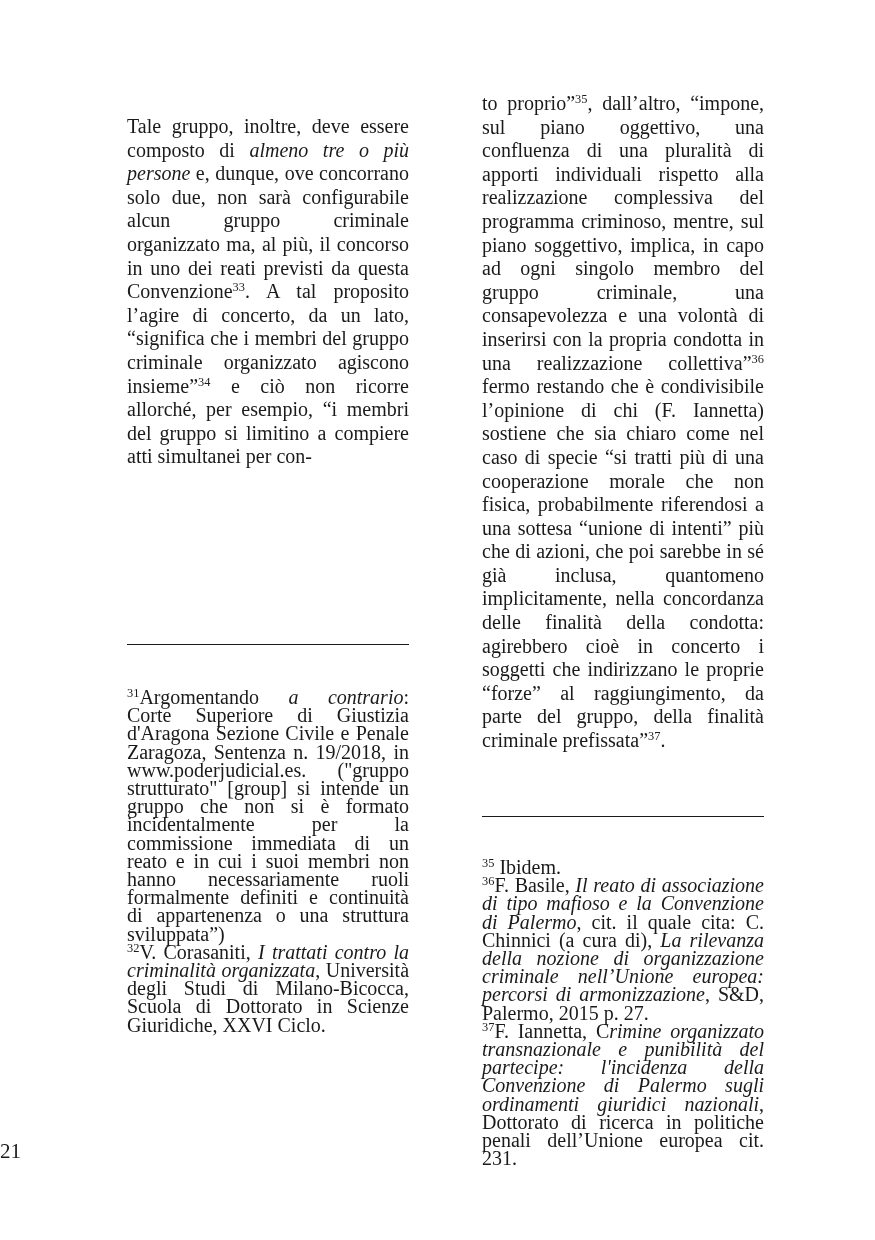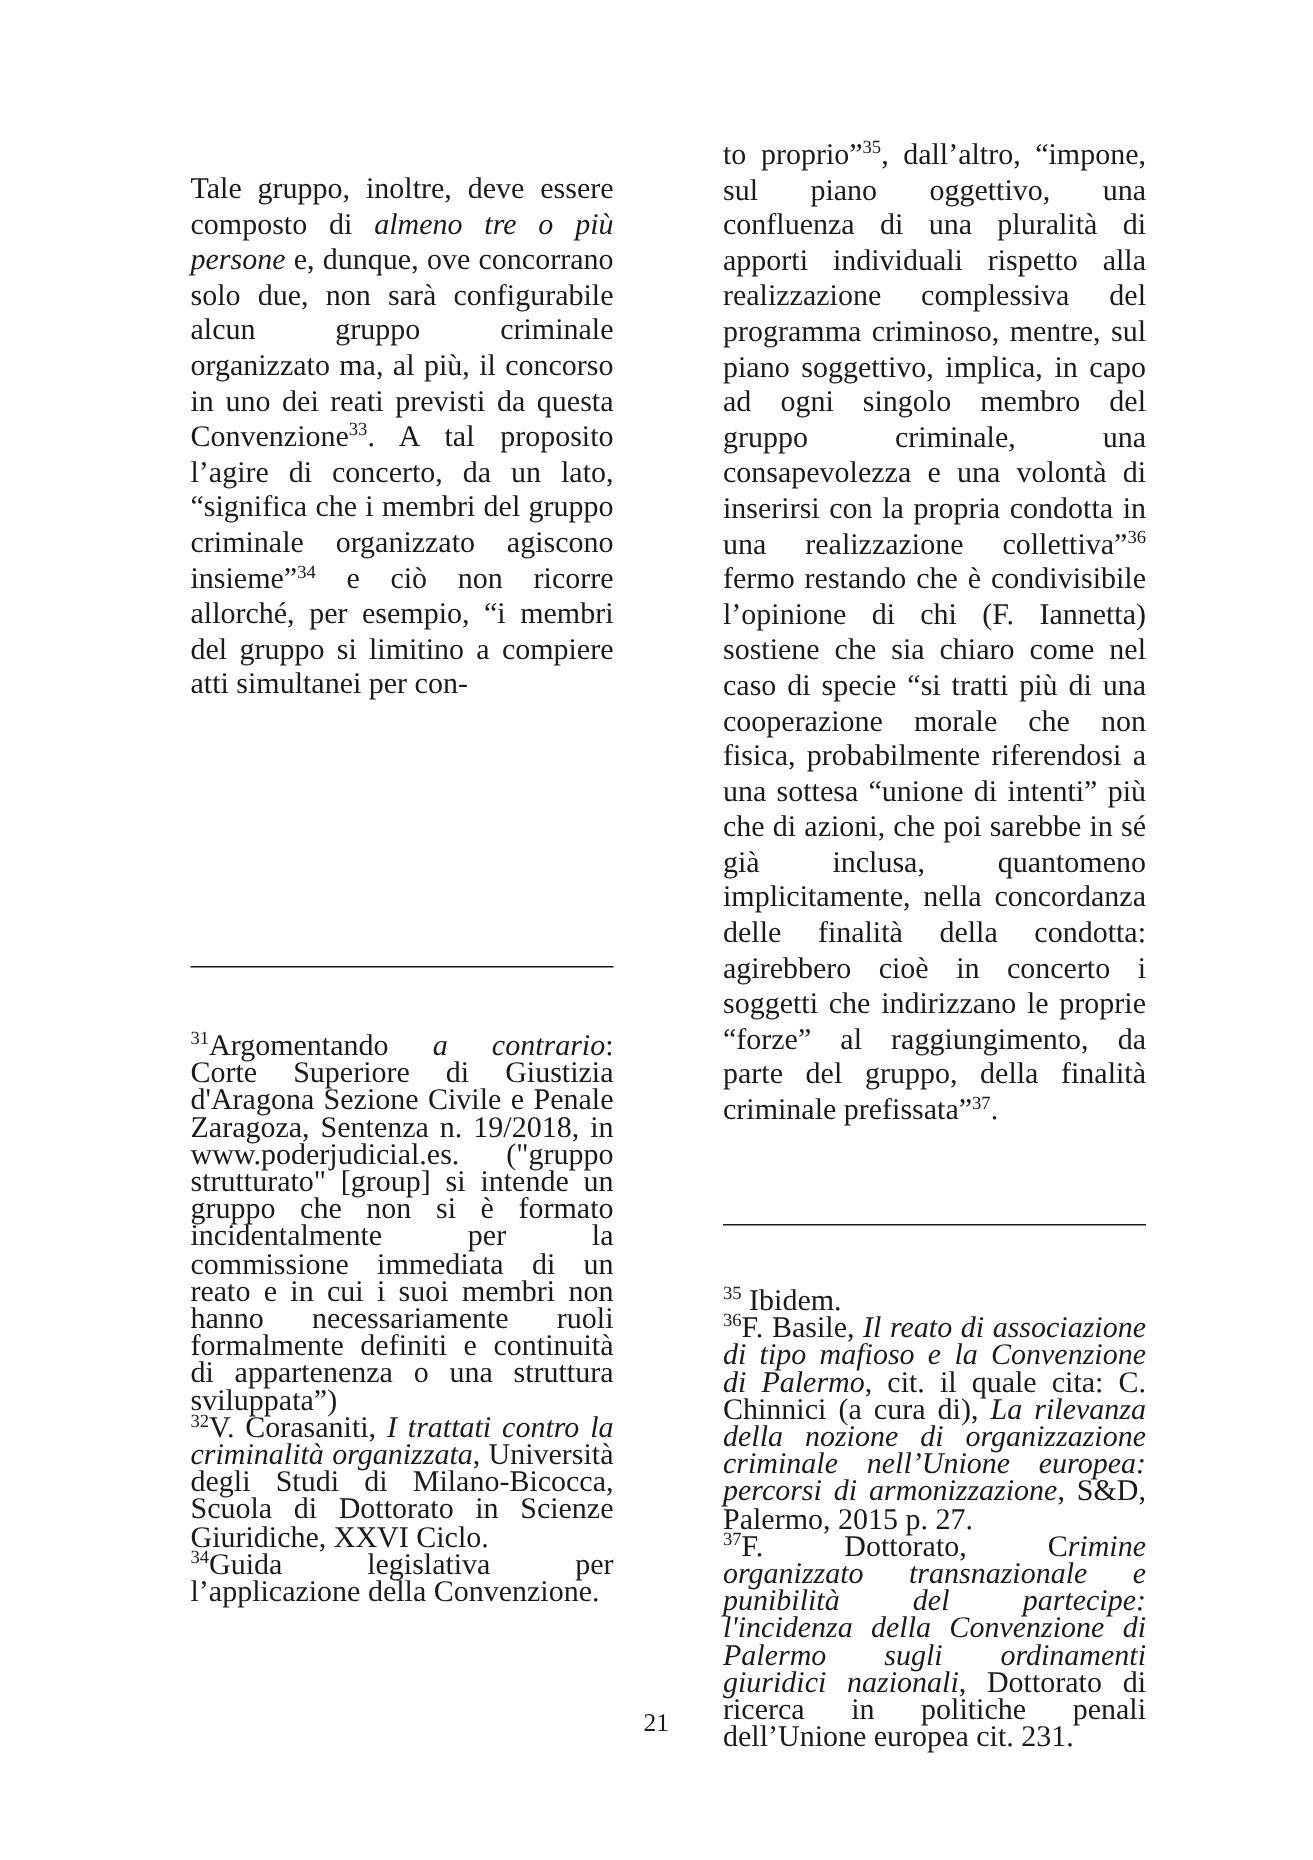--- a/index.html
+++ b/index.html
@@ -7,39 +7,38 @@
          font-family: "Liberation Serif", serif; color: #1a1a1a; }
   .col { position: absolute; width: 282px; }
   .col-left { left: 127px; }
   .col-right { left: 482px; }
   .body-text { font-size: 20px; line-height: 23.6px; text-align: justify; }
   .body-text p { margin: 0; }
   .fn { font-size: 20px; line-height: 18.2px; text-align: justify; }
   .fn p { margin: 0; }
   sup { font-size: 0.62em; line-height: 0; vertical-align: 0.55em; }
   .rule { position: absolute; height: 0; border-top: 1.4px solid #1a1a1a; width: 282px; }
-  .page-num { position: absolute; left: 0; width: 875px; top: 1139px; text-align: center; font-size: 17px; }
+  .page-num { position: absolute; left: 0; width: 875px; top: 1139px; text-align: left; font-size: 21px; }
   i { font-style: italic; }
 </style>
 </head>
 <body>
 
 <div class="col col-left body-text" style="top:115px;" id="left-body">
     <p><span>Tale gruppo, inoltre, deve essere composto di </span><i>almeno tre o più persone</i><span> e, dunque, ove concorrano solo due, non sarà configurabile alcun gruppo criminale organizzato ma, al più, il concorso in uno dei reati previsti da questa Convenzione</span><sup>33</sup><span>. A tal proposito l’agire di concerto, da un lato, “significa che i membri del gruppo criminale organizzato agiscono insieme”</span><sup>34</sup><span> e ciò non ricorre allorché, per esempio, “i membri del gruppo si limitino a compiere atti simultanei per con-</span></p>
   </div>
 <div class="rule" style="left:127px; top:644px;"></div>
 <div class="col col-left fn" style="top:688px;" id="left-fn">
     <p><sup>31</sup><span>Argomentando </span><i>a contrario</i><span>: Corte Superiore di Giustizia d'Aragona Sezione Civile e Penale Zaragoza, Sentenza n. 19/2018, in www.poderjudicial.es. ("gruppo strutturato" [group] si intende un gruppo che non si è formato incidentalmente per la commissione immediata di un reato e in cui i suoi membri non hanno necessariamente ruoli formalmente definiti e continuità di appartenenza o una struttura sviluppata”)</span></p>
     <p><sup>32</sup><span>V. Corasaniti, </span><i>I trattati contro la criminalità organizzata</i><span>, Università degli Studi di Milano-Bicocca, Scuola di Dottorato in Scienze Giuridiche, XXVI Ciclo.</span></p>
-    <p><sup>34</sup><span>Guida legislativa per l’applicazione della Convenzione.</span></p>
   </div>
 
 <div class="col col-right body-text" style="top:92px;" id="right-body">
     <p><span>to proprio”</span><sup>35</sup><span>, dall’altro, “impone, sul piano oggettivo, una confluenza di una pluralità di apporti individuali rispetto alla realizzazione complessiva del programma criminoso, mentre, sul piano soggettivo, implica, in capo ad ogni singolo membro del gruppo criminale, una consapevolezza e una volontà di inserirsi con la propria condotta in una realizzazione collettiva”</span><sup>36</sup><span> fermo restando che è condivisibile l’opinione di chi (F. Iannetta) sostiene che sia chiaro come nel caso di specie “si tratti più di una cooperazione morale che non fisica, probabilmente riferendosi a una sottesa “unione di intenti” più che di azioni, che poi sarebbe in sé già inclusa, quantomeno implicitamente, nella concordanza delle finalità della condotta: agirebbero cioè in concerto i soggetti che indirizzano le proprie “forze” al raggiungimento, da parte del gruppo, della finalità criminale prefissata”</span><sup>37</sup><span>.</span></p>
   </div>
 <div class="rule" style="left:482px; top:816px;"></div>
 <div class="col col-right fn" style="top:858px;" id="right-fn">
     <p><sup>35</sup><span> Ibidem.</span></p>
     <p><sup>36</sup><span>F. Basile, </span><i>Il reato di associazione di tipo mafioso e la Convenzione di Palermo</i><span>, cit. il quale cita: C. Chinnici (a cura di), </span><i>La rilevanza della nozione di organizzazione criminale nell’Unione europea: percorsi di armonizzazione</i><span>, S&amp;D, Palermo, 2015 p. 27.</span></p>
-    <p><sup>37</sup><span>F. Dottorato, C</span><i>rimine organizzato transnazionale e punibilità del partecipe: l'incidenza della Convenzione di Palermo sugli ordinamenti giuridici nazionali</i><span>, Dottorato di ricerca in politiche penali dell’Unione europea cit. 231.</span></p>
+    <p><sup>37</sup><span>F. Iannetta, C</span><i>rimine organizzato transnazionale e punibilità del partecipe: l'incidenza della Convenzione di Palermo sugli ordinamenti giuridici nazionali</i><span>, Dottorato di ricerca in politiche penali dell’Unione europea cit. 231.</span></p>
   </div>
 
 <div class="page-num">21</div>
 
 </body></html>

